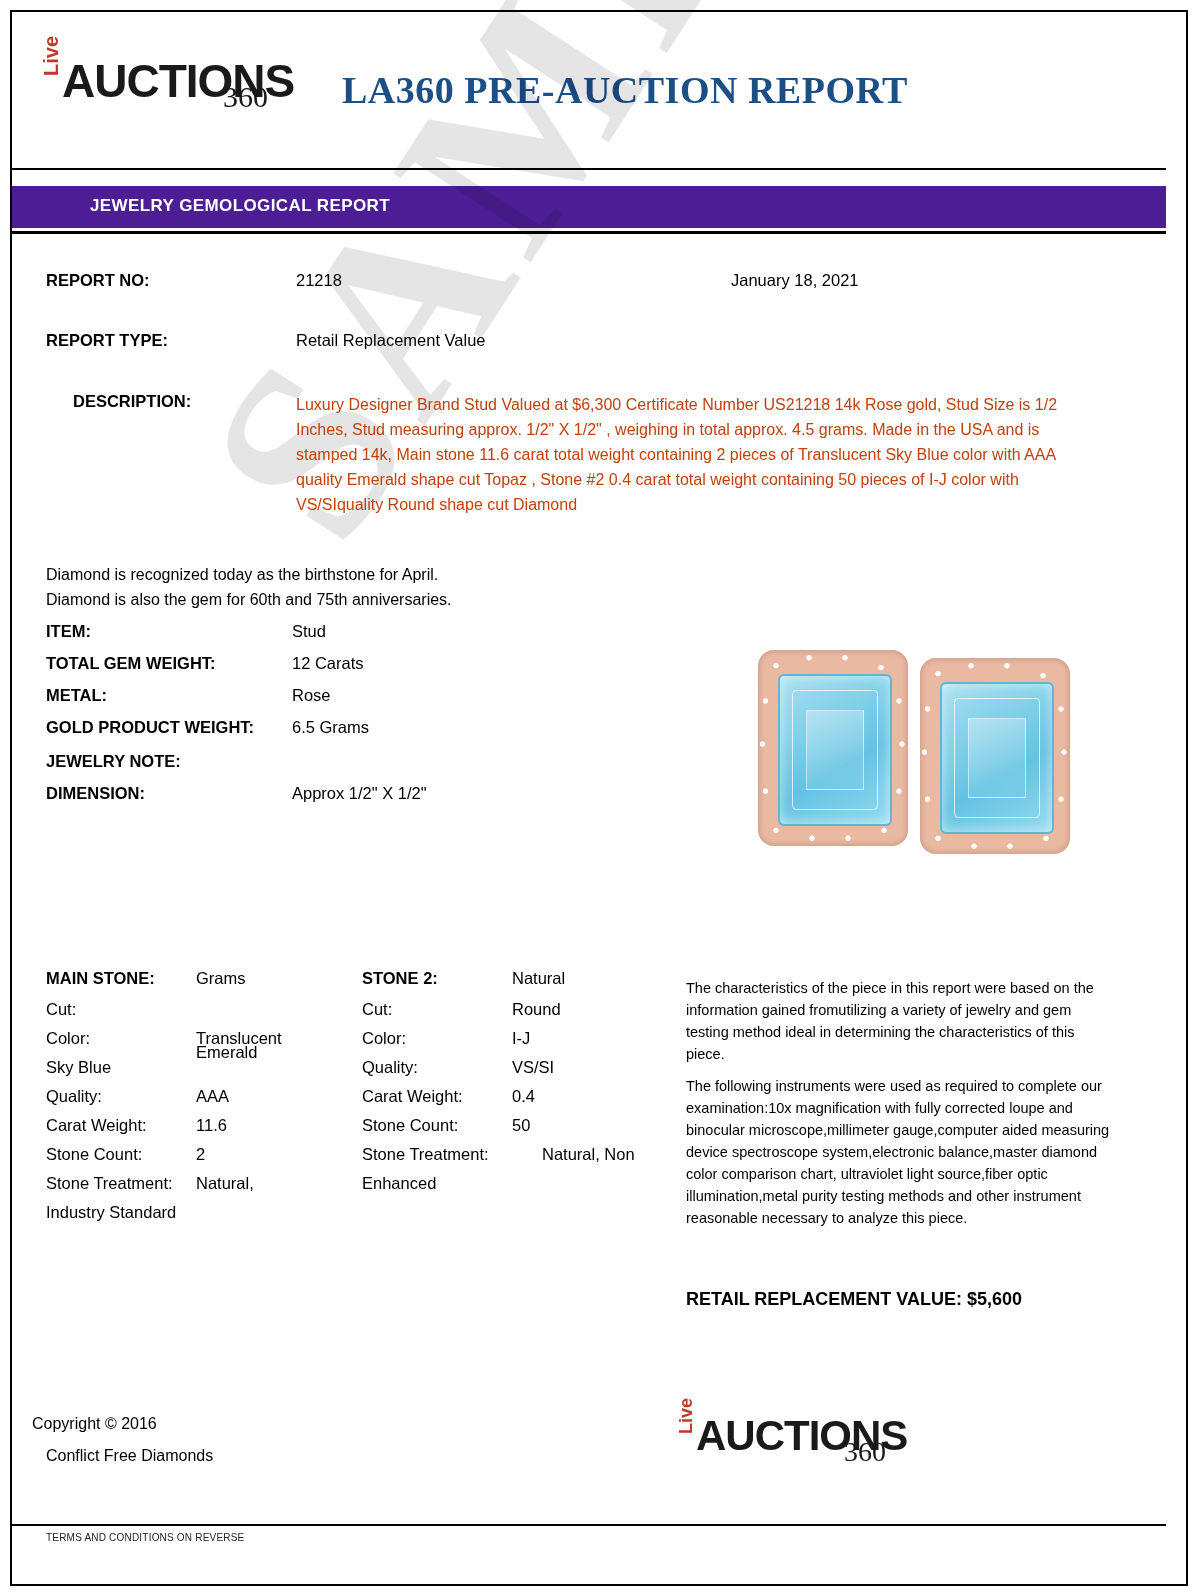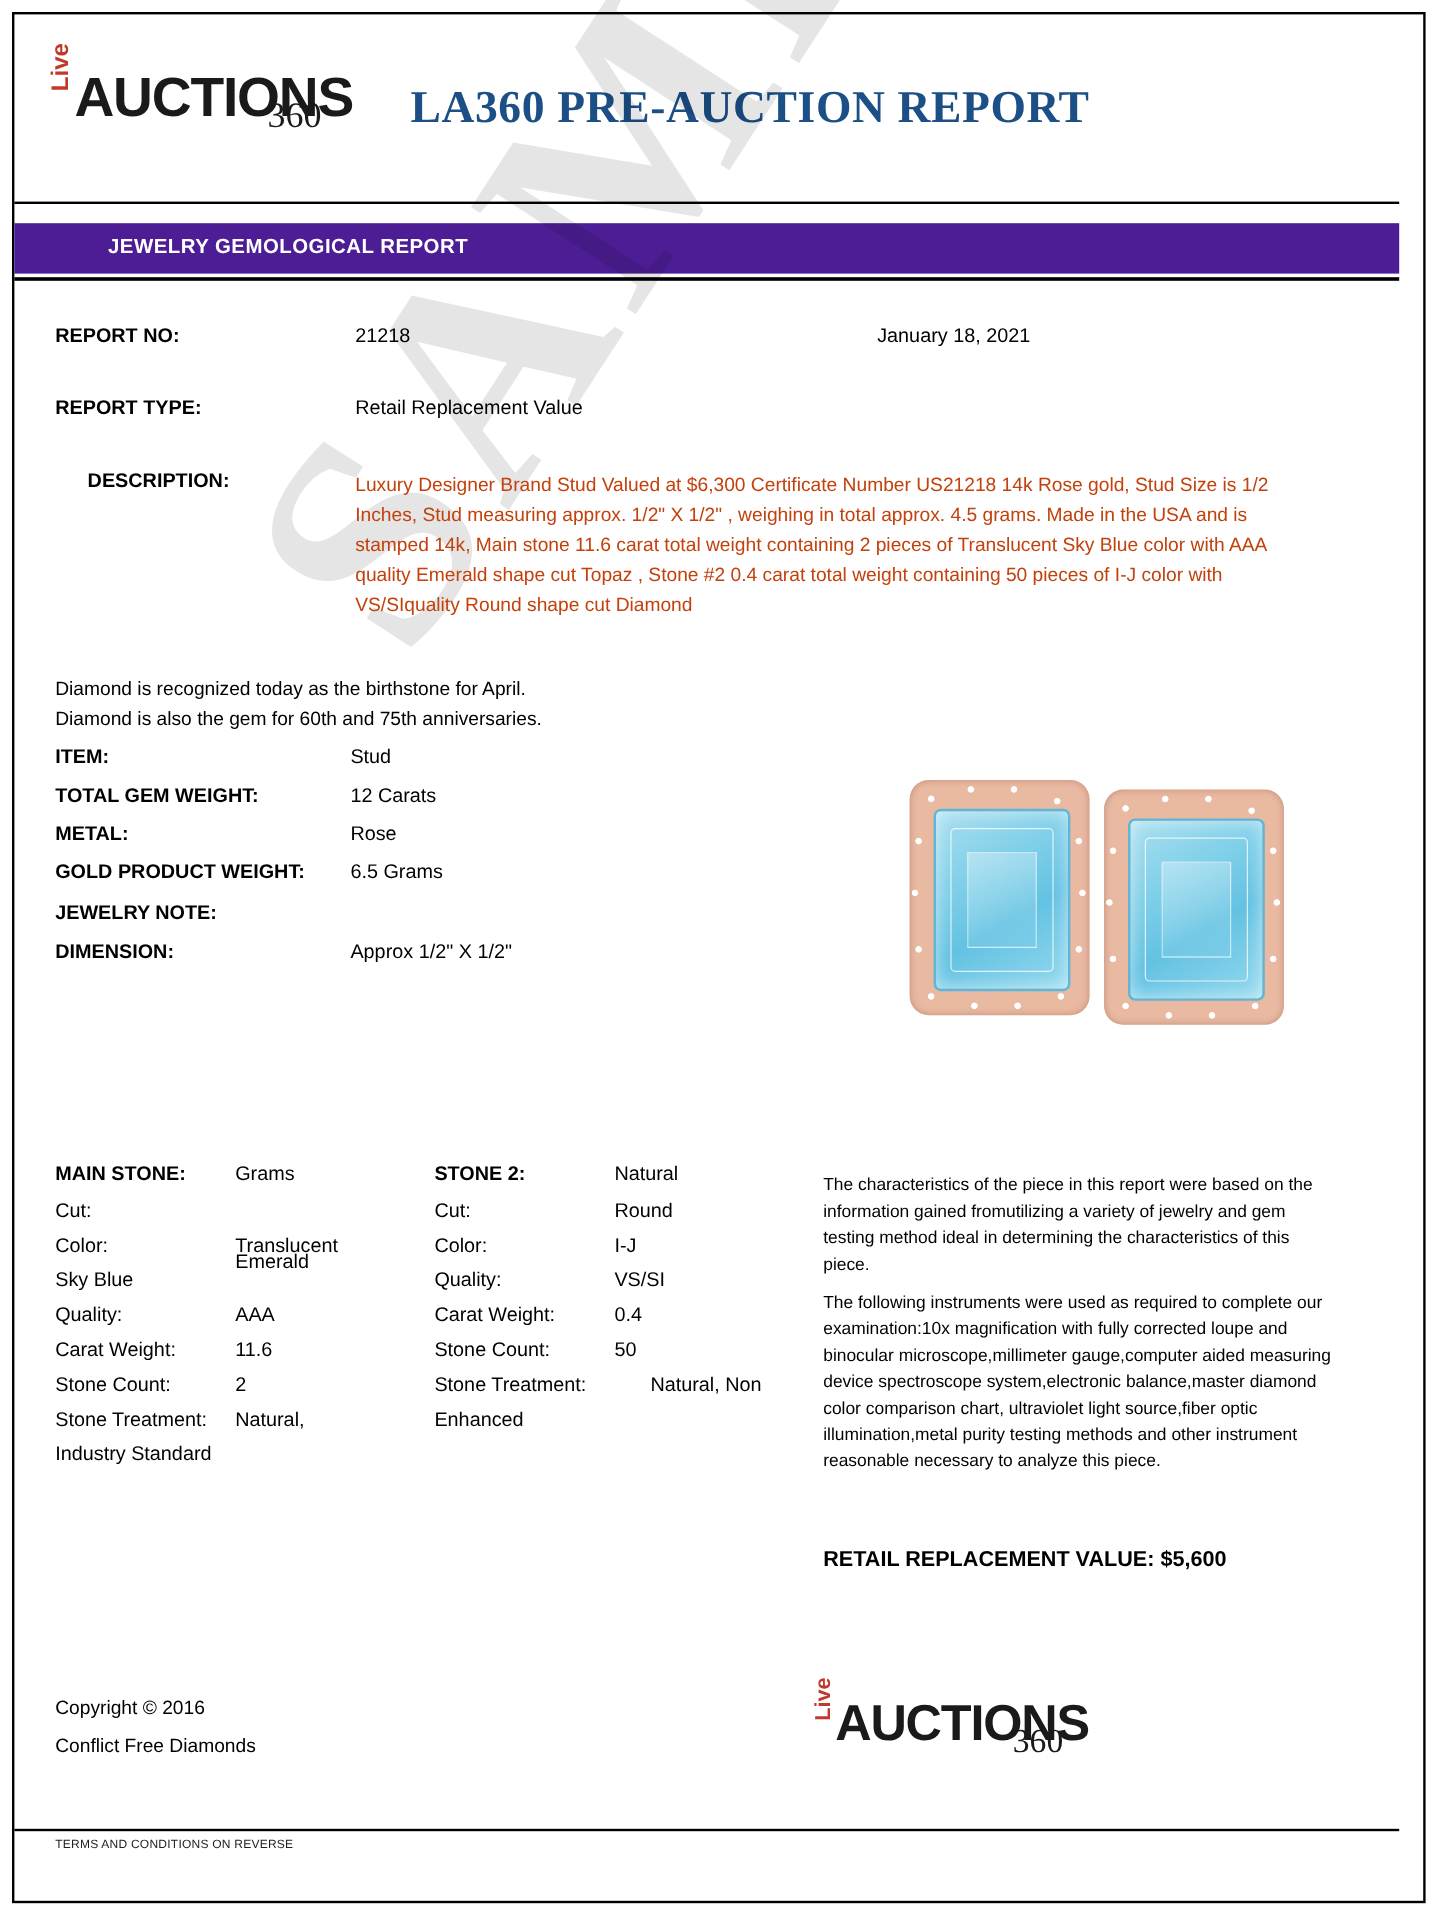--- a/index.html
+++ b/index.html
@@ -277,21 +277,21 @@
     top: 1289px;
     font-size: 18px;
     font-weight: bold;
     color: #000;
     white-space: nowrap;
   }
 
   
   .copyright {
     position: absolute;
-    left: 46px;
+    left: 32px;
     top: 1415px;
     font-size: 16px;
   }
   .conflict {
     position: absolute;
     left: 46px;
     top: 1447px;
     font-size: 16px;
   }
   .footer-logo {

